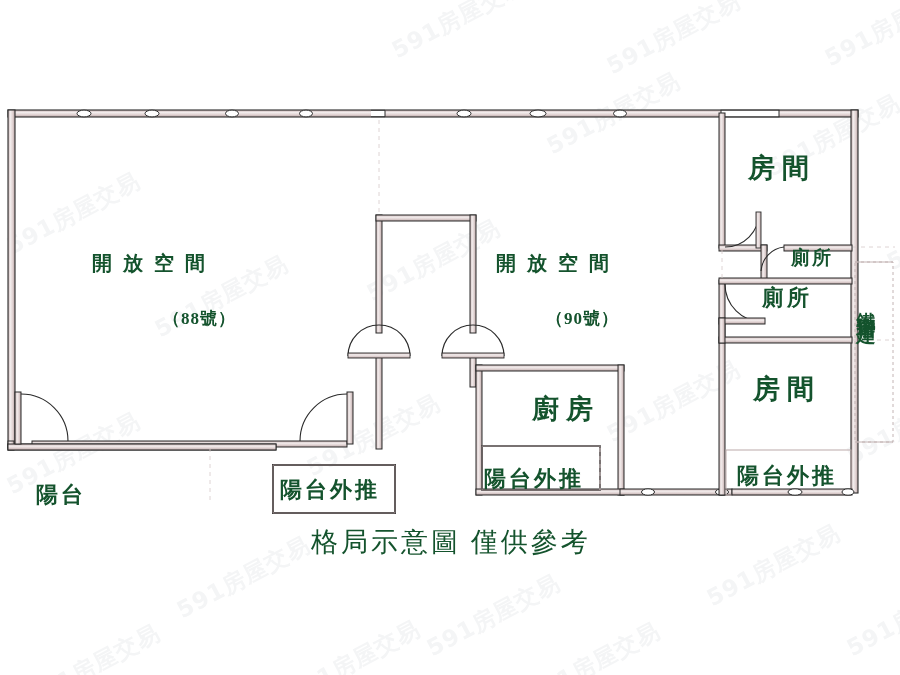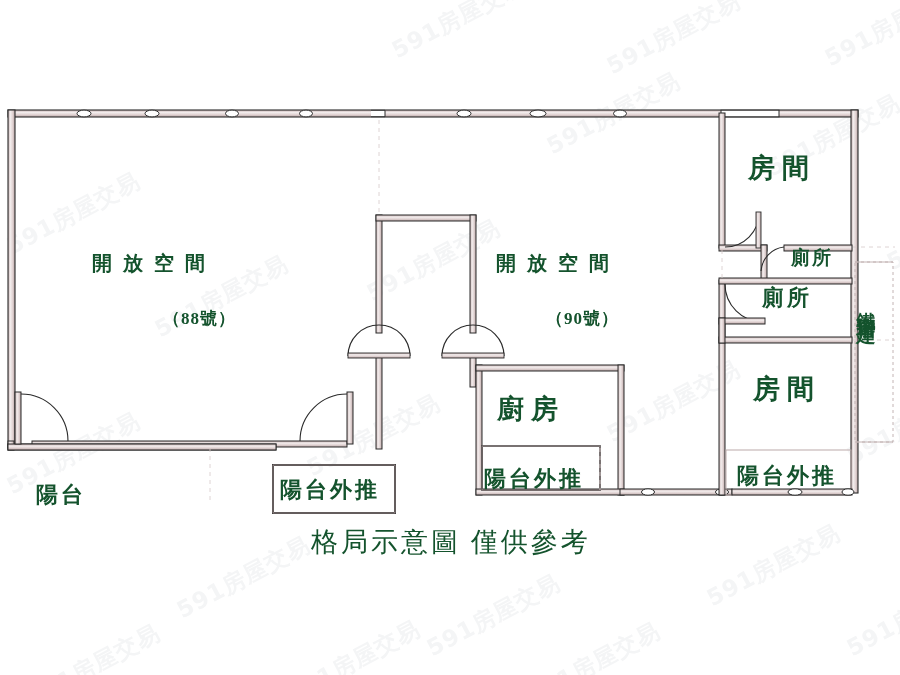--- a/index.html
+++ b/index.html
@@ -243,21 +243,21 @@
     </g>
 
   </svg>
 
   <div class="label big" style="left:92px; top:250px;">開放空間</div>
   <div class="label num" style="left:163px; top:307px;">（88號）</div>
 
   <div class="label big" style="left:496px; top:250px;">開放空間</div>
   <div class="label num" style="left:546px; top:307px;">（90號）</div>
 
-  <div class="label room" style="left:497px; top:391px;">廚房</div>
+  <div class="label room" style="left:532px; top:391px;">廚房</div>
 
   <div class="label room" style="left:748px; top:150px;">房間</div>
 
   <div class="label room" style="left:753px; top:371px;">房間</div>
 
   <div class="label small" style="left:791px; top:245px;">廁所</div>
 
   <div class="label mid" style="left:762px; top:283px;">廁所</div>
 
   <div class="label mid" style="left:36px; top:452px;margin-top:28px;">陽台</div>

